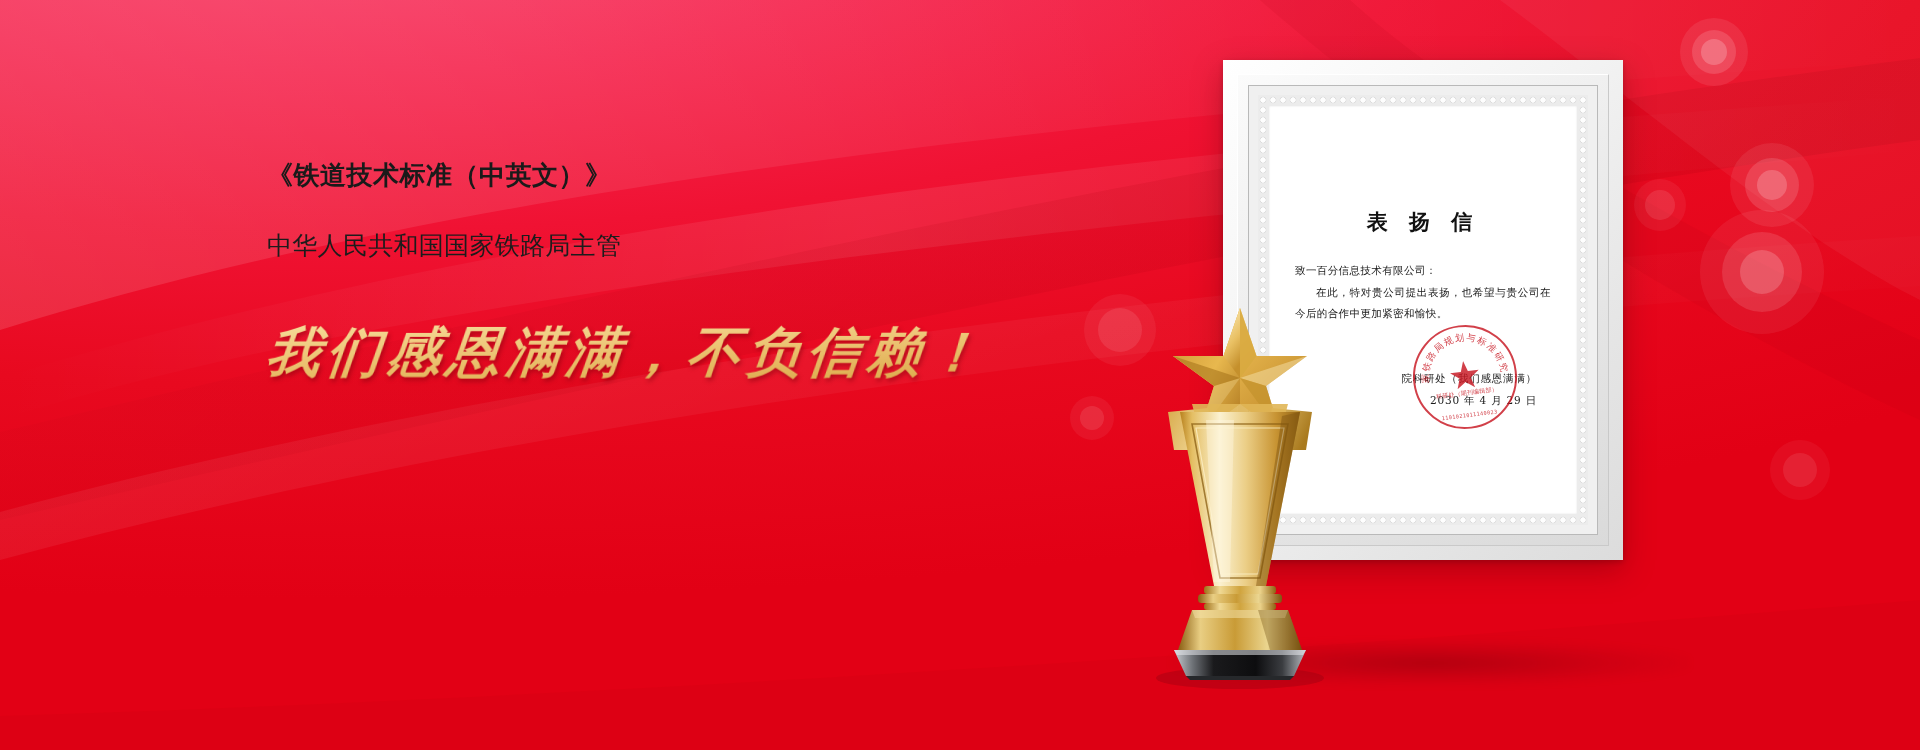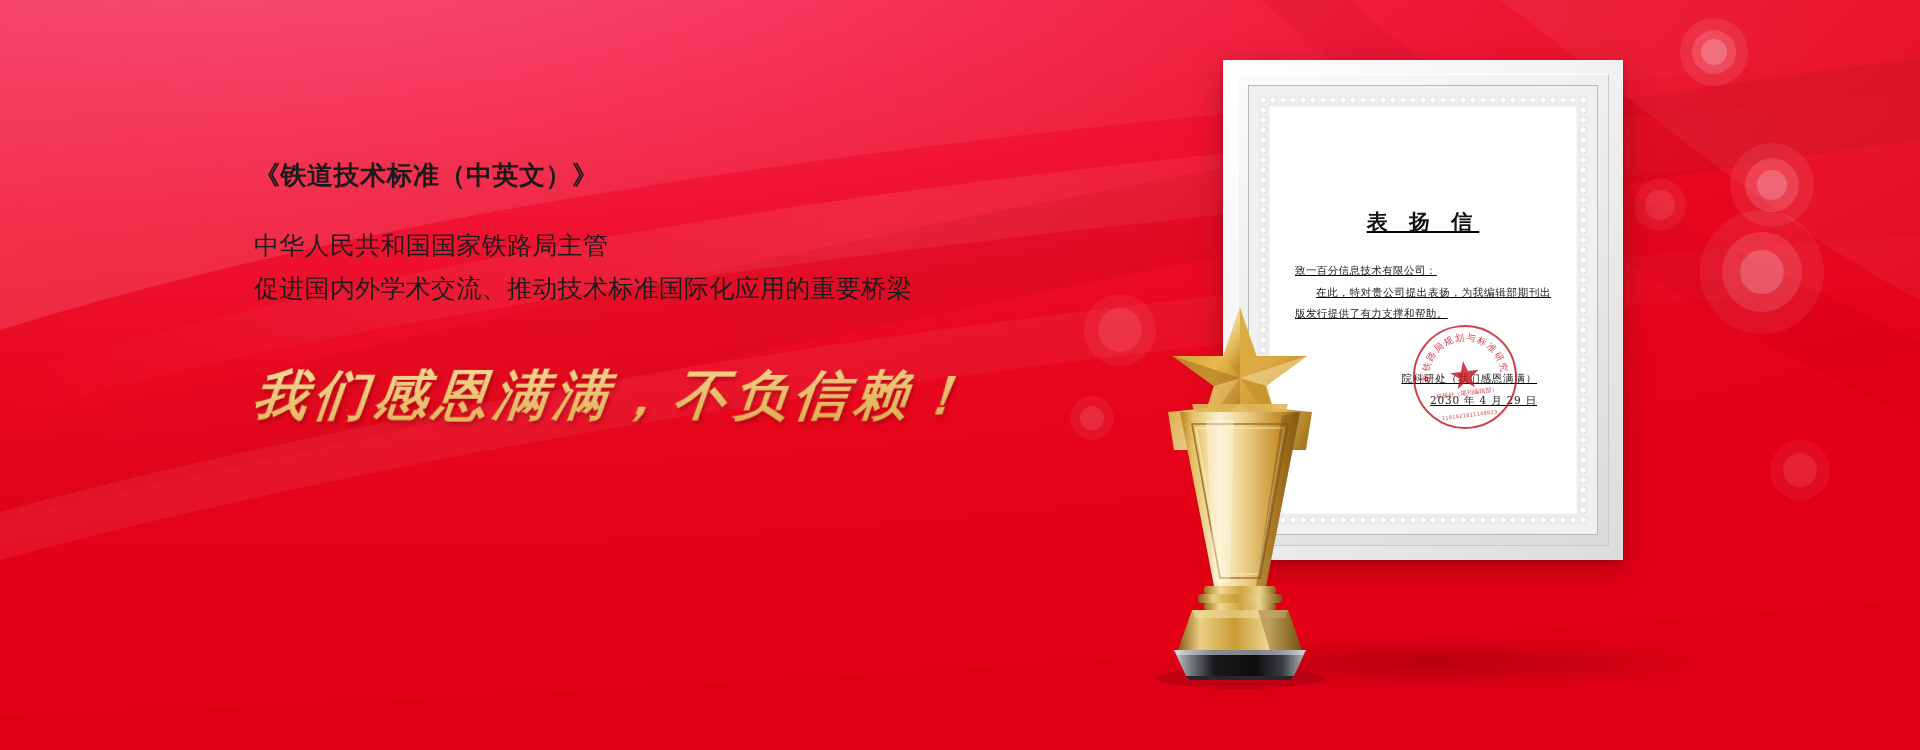--- a/index.html
+++ b/index.html
@@ -13,21 +13,21 @@
   
   #banner {
     position:absolute; inset:0; width:1920px; height:750px;
     overflow:hidden;
     background:
       radial-gradient(120% 95% at 18% -15%, #F8406B 0%, #F5254E 26%, #F01233 48%, #E8091F 70%, #E20015 100%);
   }
   .bg-svg { position:absolute; inset:0; width:1920px; height:750px; }
 
   
-  #text-block { position:absolute; left:254px; top:160px; width:900px; }
+  #text-block { position:absolute; left:267px; top:160px; width:900px; }
 
   .journal-title {
     font-size:26px; font-weight:bold; color:#1a1a1a;
     letter-spacing:0.5px; line-height:1.2;
   }
   .desc-list { margin-top:33px; }
   .desc-line {
     font-size:25px; color:#1c1c1c; line-height:1.72;
     letter-spacing:0.3px; white-space:nowrap;
   }
@@ -61,21 +61,20 @@
     box-shadow:0 10px 28px rgba(90,0,10,.35), 0 2px 6px rgba(0,0,0,.2);
     padding:14px;
   }
   .frame-bevel {
     width:100%; height:100%;
     background:linear-gradient(150deg,#fbfbfb 0%,#ebebeb 45%,#dadada 100%);
     border-top:1px solid #ffffff; border-left:1px solid #ffffff;
     border-right:1px solid #c9c9c9; border-bottom:1px solid #c9c9c9;
     padding:10px;
     position:relative;
-    text-decoration:underline;
   }
   .frame-inner-line {
     width:100%; height:100%;
     border:1px solid #b9b9b9;
     background:#f0f0f0;
     padding:9px;
     position:relative;
   }
   .frame-pattern {
     width:100%; height:100%;
@@ -209,40 +208,39 @@
       <circle cx="1800" cy="470" r="17" fill="#ffffff" opacity="0.10"></circle>
     </g>
   </svg>
 
   <div id="text-block">
 
     <div class="journal-title">《铁道技术标准（中英文）》</div>
 
     <div class="desc-list">
       <div class="desc-line">中华人民共和国国家铁路局主管</div>
-      <div class="desc-line">促进国内外学术交流、推动技术标准国际化应用的重要桥梁</div>
     </div>
 
 
     <div class="calligraphy">我们感恩满满，不负信赖！</div>
   </div>
 
   <div class="cert-shadow"></div>
 
   <div id="certificate">
     <div class="frame-bevel">
       <div class="frame-inner-line">
         <div class="frame-pattern">
           <div class="cert-paper">
 
             <div class="cert-title">表 扬 信</div>
 
             <div class="cert-body">
               <div class="cert-p">致一百分信息技术有限公司：</div>
-              <div class="cert-p indent">在此，特对贵公司提出表扬，为我编辑部期刊出版发行提供了有力支撑和帮助。</div>
+              <div class="cert-p indent">在此，特对贵公司提出表扬，也希望与贵公司在今后的合作中更加紧密和愉快。</div>
             </div>
 
             <div class="cert-sign">
 
               <div class="seal">
                 <svg viewBox="0 0 104 104">
                   <defs>
                     <path id="sealArc" d="M 14,52 A 38,38 0 1 1 90,52"></path>
                   </defs>
                   <text font-size="9.5" fill="#C81722" letter-spacing="1.6" font-family="'DejaVu Serif','Liberation Serif',serif">

